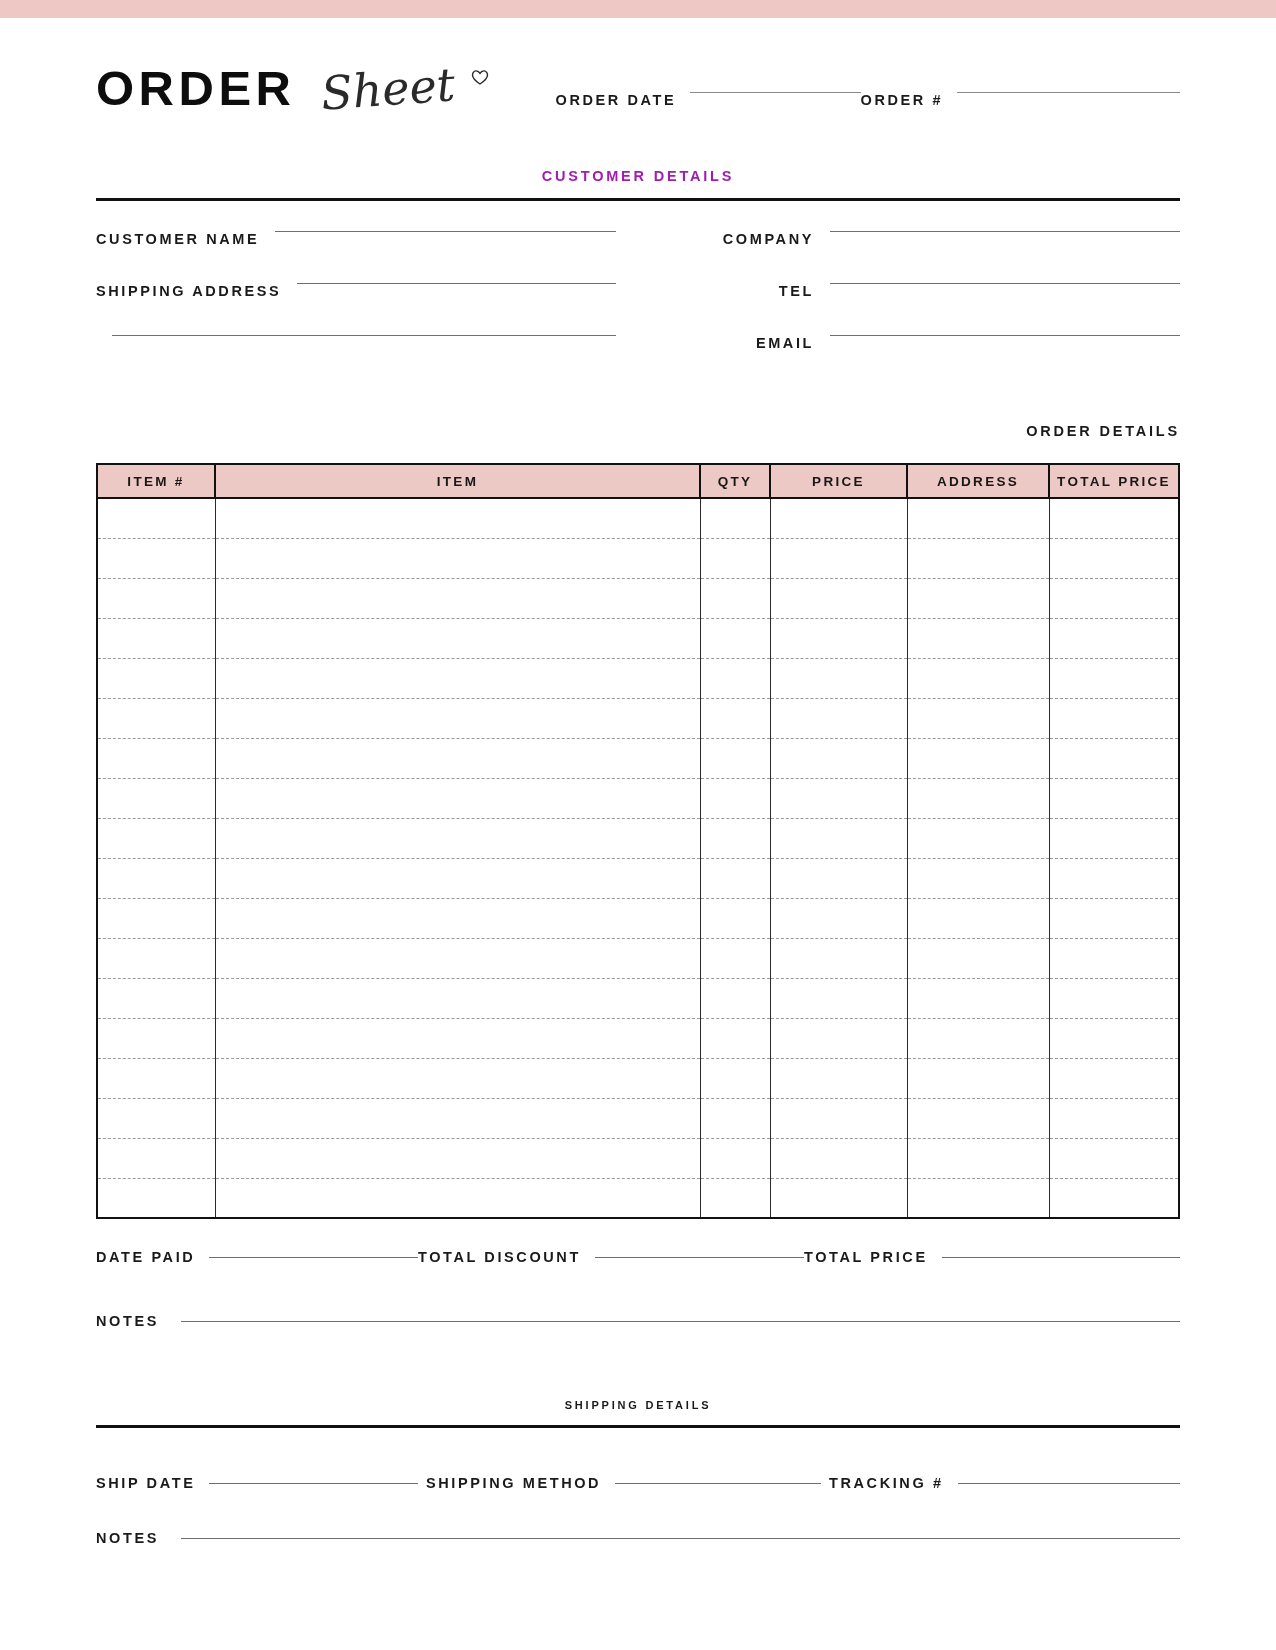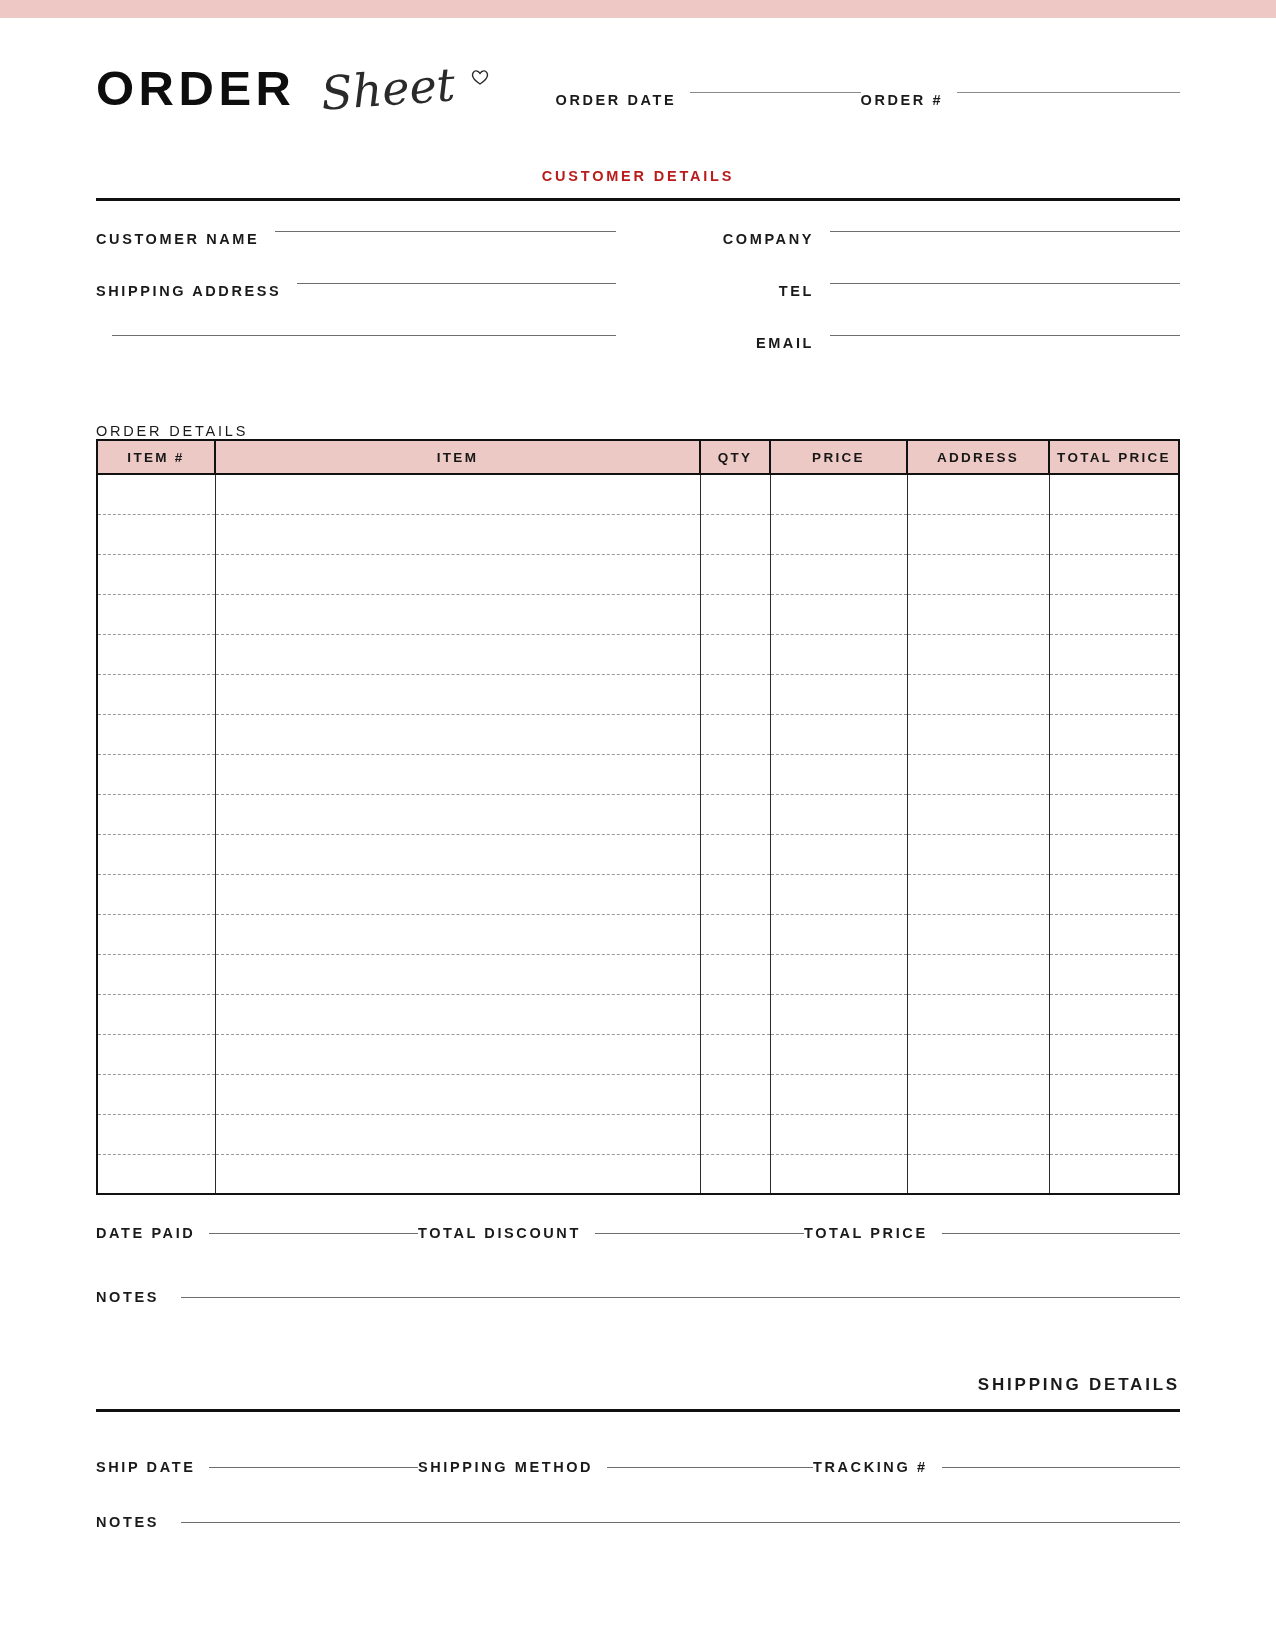--- a/index.html
+++ b/index.html
@@ -85,21 +85,21 @@
     margin-left: 14px;
   }
   .rule.thin { background: #8a8a8a; }
 
   
   .section-head {
     text-align: center;
     font-size: 14.5px;
     font-weight: 700;
     letter-spacing: 2.8px;
-    color: #b91c1c;
+    color: #a21caf;
     margin-top: 30px;
   }
   .section-bar {
     height: 3px;
     background: #111111;
     margin-top: 14px;
   }
 
   
   .cust-grid {
@@ -115,27 +115,27 @@
     height: 52px;
   }
   .field-row .lbl.right-al {
     width: 180px;
     text-align: right;
   }
   .field-row .rule { margin-left: 16px; }
 
   
   .order-head {
-    text-align: left;
+    text-align: right;
     font-size: 14.5px;
-    font-weight: 400;
+    font-weight: 700;
     letter-spacing: 2.8px;
     color: #1a1a1a;
     margin-top: 36px;
-    margin-bottom: 0;
+    margin-bottom: 24px;
   }
 
   .order-table {
     border: 2.5px solid #111111;
     border-collapse: collapse;
     width: 100%;
     table-layout: fixed;
   }
   .order-table th {
     background: #edc9c5;
@@ -184,37 +184,38 @@
   .notes-row {
     display: flex;
     align-items: center;
     height: 52px;
     margin-top: 12px;
   }
   .notes-row .rule { margin-left: 22px; }
 
   
   .ship-head {
-    text-align: right;
-    font-size: 17px;
+    text-align: center;
+    font-size: 11px;
     font-weight: 700;
     letter-spacing: 2.8px;
     color: #1a1a1a;
     margin-top: 52px;
   }
   .ship-bar {
     height: 3px;
     background: #111111;
     margin-top: 14px;
   }
   .ship-row {
     display: flex;
     align-items: center;
     margin-top: 38px;
     height: 34px;
+    gap: 8px;
   }
   .sc-1 { width: 322px; display: flex; align-items: center; }
   .sc-2 { width: 395px; display: flex; align-items: center; }
   .sc-3 { flex: 1; display: flex; align-items: center; }
 
   .ship-notes {
     display: flex;
     align-items: center;
     height: 52px;
     margin-top: 12px;

